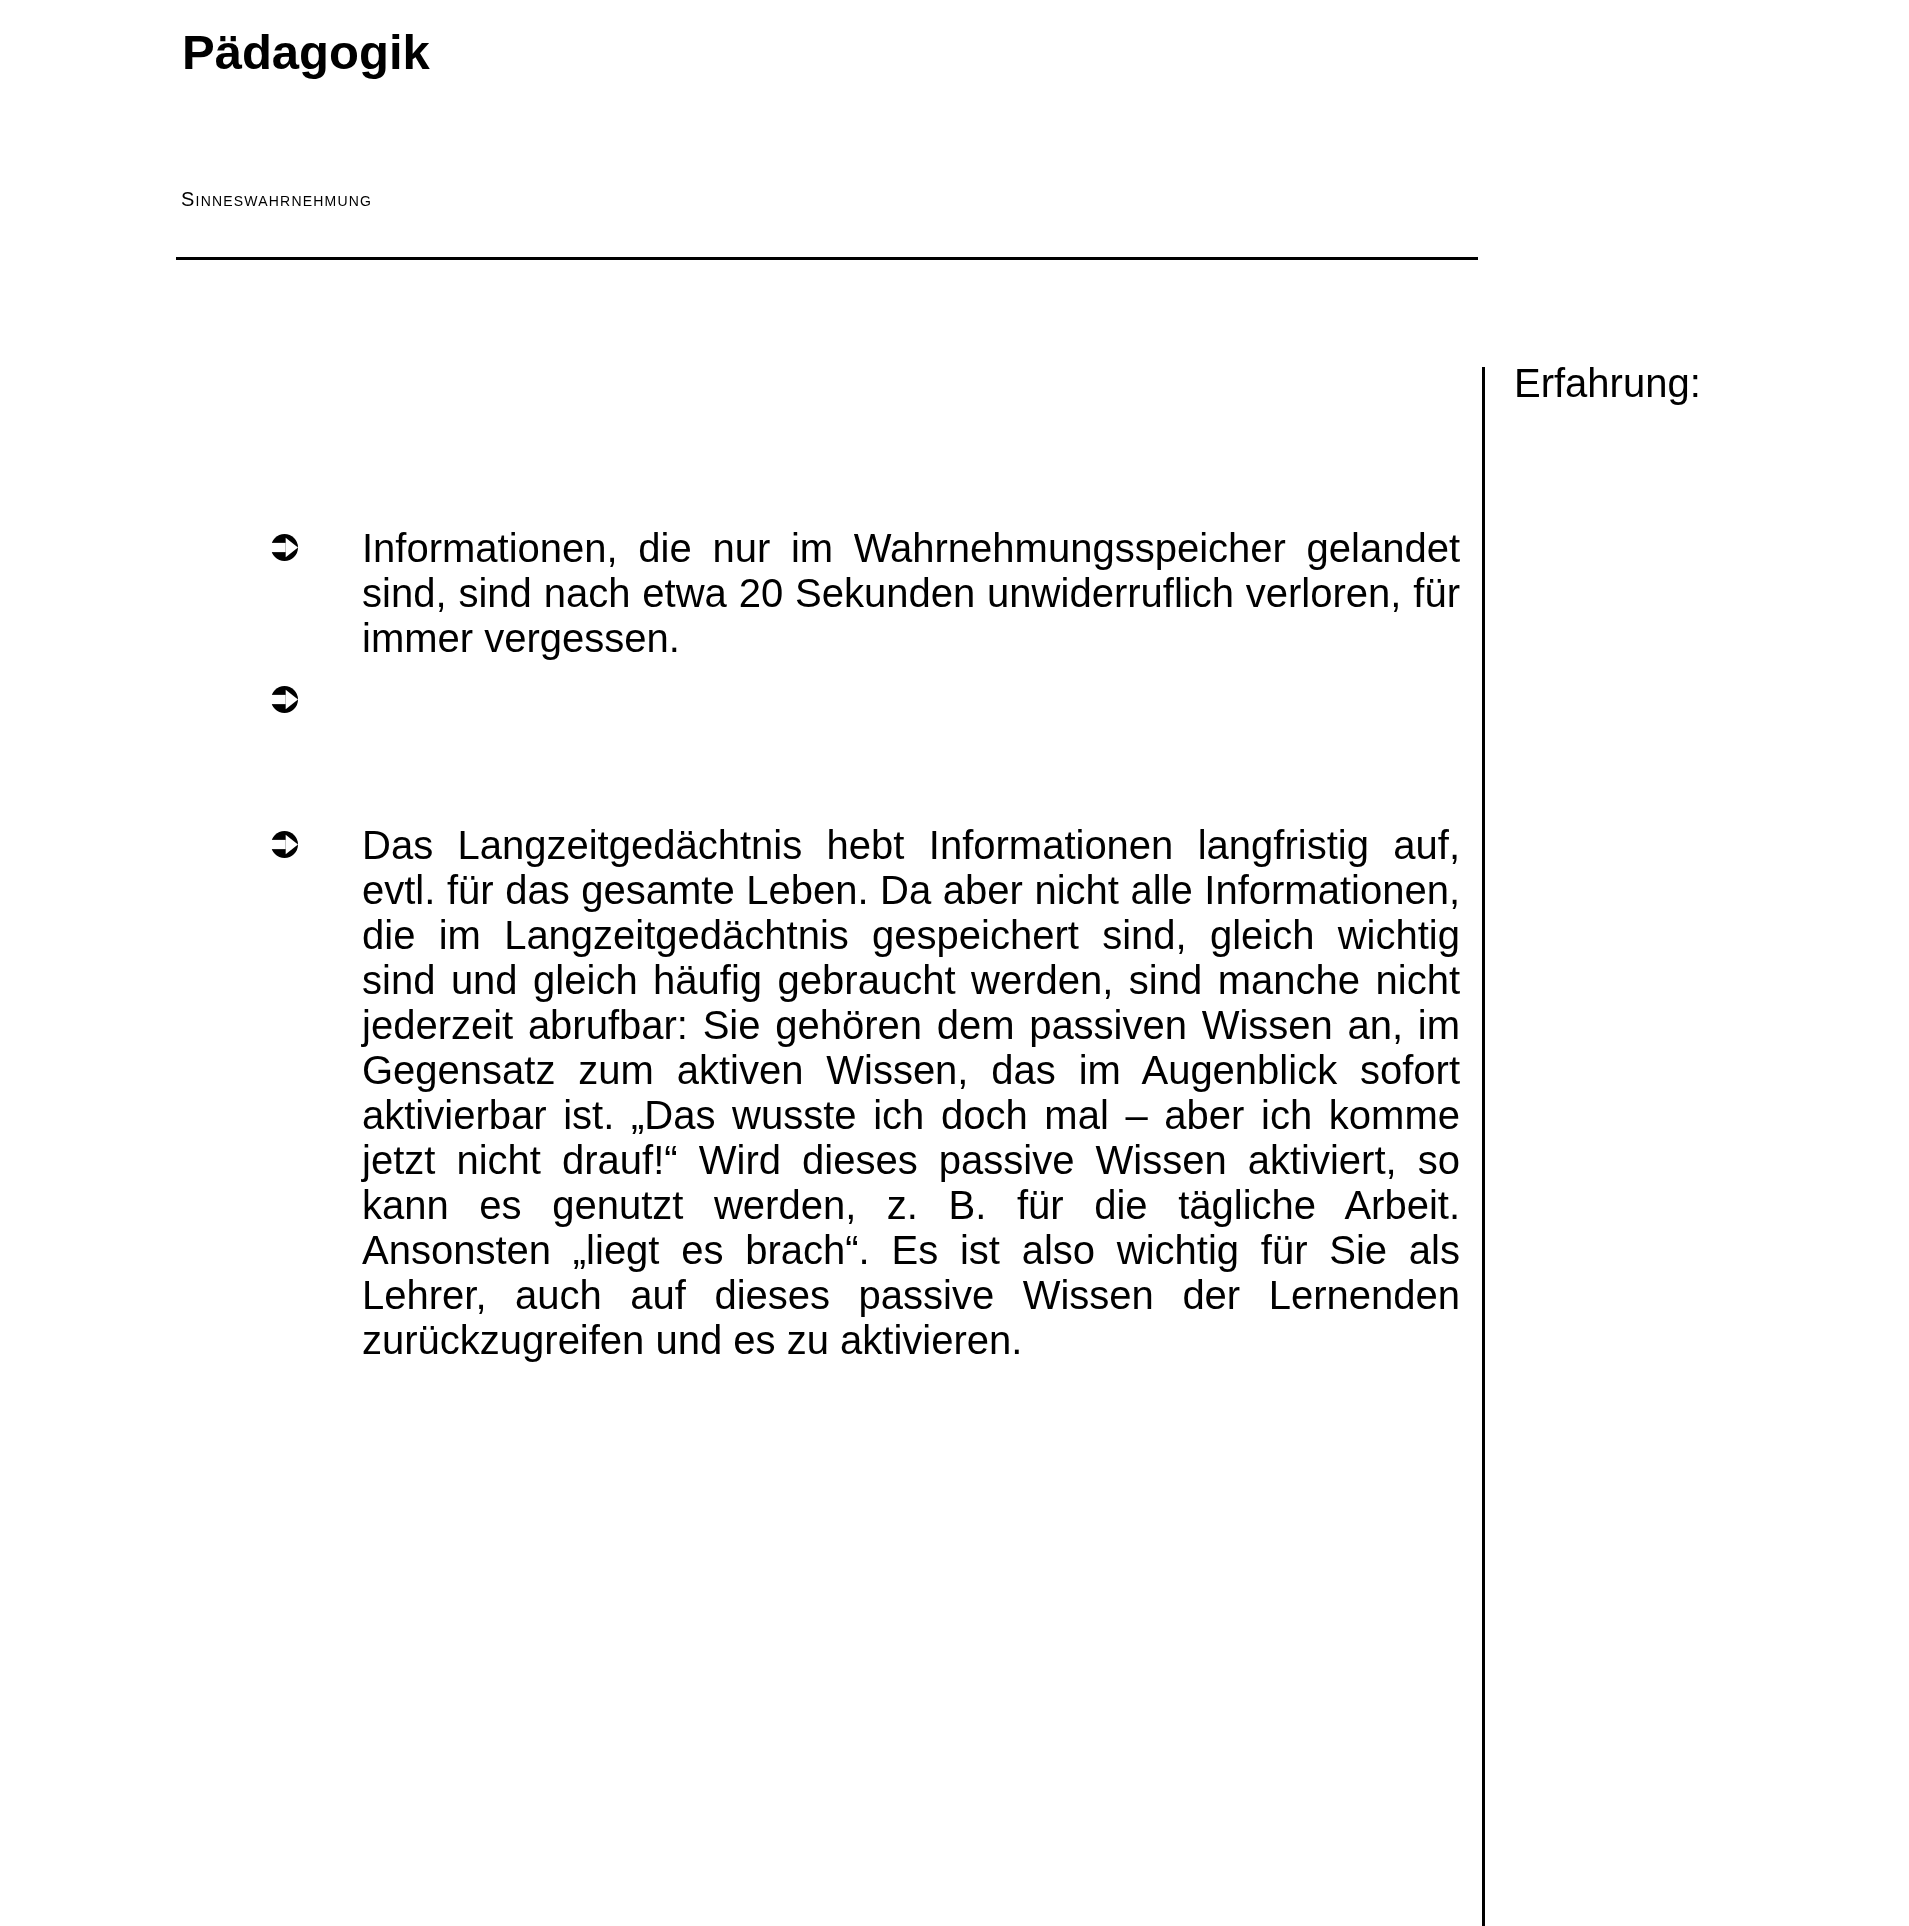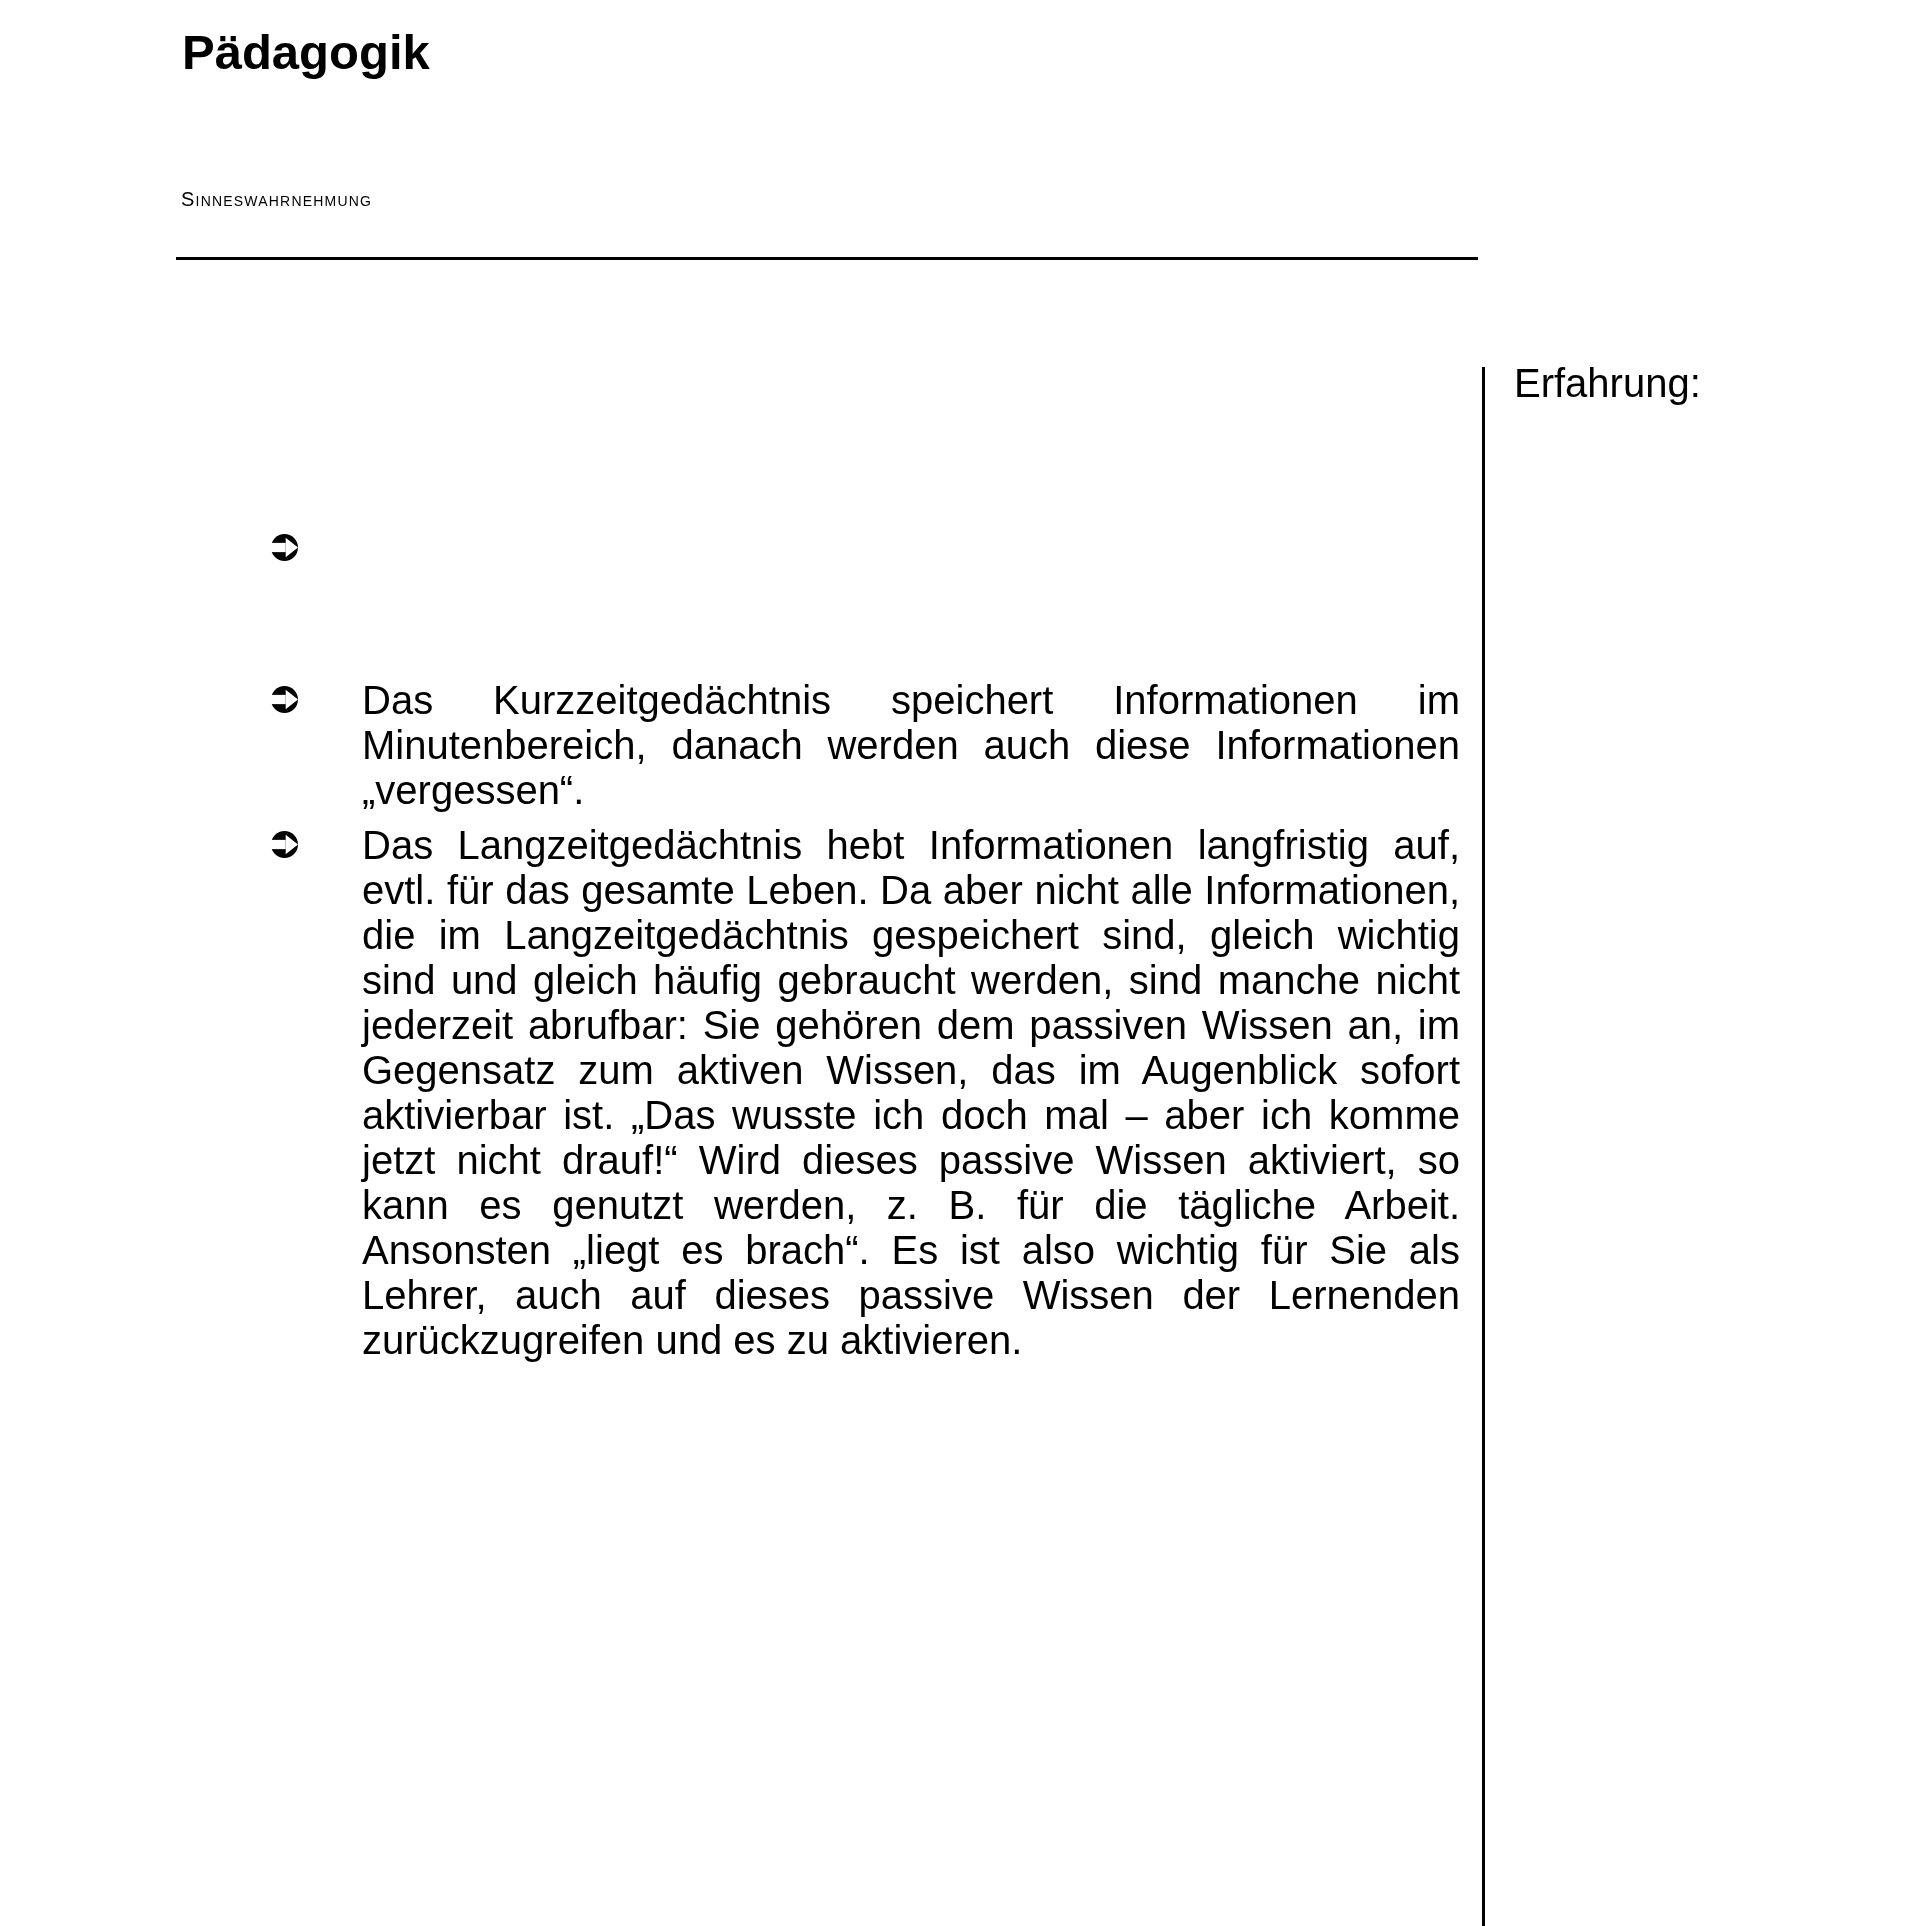--- a/index.html
+++ b/index.html
@@ -105,29 +105,29 @@
 
   <div class="header-rule"></div>
 
 
   <div class="list-item li-1">
     <svg class="bullet-icon" viewBox="0 0 70 70" xmlns="http://www.w3.org/2000/svg">
       <circle cx="35" cy="35" r="35" fill="#000000"></circle>
       <rect x="0" y="23" width="38" height="24" fill="#ffffff"></rect>
       <polygon points="38,10 38,60 70,35" fill="#ffffff"></polygon>
     </svg>
+    <div class="li-text">Informationen, die nur im Wahrnehmungsspeicher gelandet sind, sind nach etwa 20 Sekunden unwiderruflich verloren, für immer vergessen.</div>
   </div>
 
   <div class="list-item li-2">
     <svg class="bullet-icon" viewBox="0 0 70 70" xmlns="http://www.w3.org/2000/svg">
       <circle cx="35" cy="35" r="35" fill="#000000"></circle>
       <rect x="0" y="23" width="38" height="24" fill="#ffffff"></rect>
       <polygon points="38,10 38,60 70,35" fill="#ffffff"></polygon>
     </svg>
-    <div class="li-text">Das Kurzzeitgedächtnis speichert Informationen im Minutenbe­reich, danach werden auch diese Informationen „vergessen“.</div>
   </div>
 
   <div class="list-item li-3">
     <svg class="bullet-icon" viewBox="0 0 70 70" xmlns="http://www.w3.org/2000/svg">
       <circle cx="35" cy="35" r="35" fill="#000000"></circle>
       <rect x="0" y="23" width="38" height="24" fill="#ffffff"></rect>
       <polygon points="38,10 38,60 70,35" fill="#ffffff"></polygon>
     </svg>
     <div class="li-text">Das Langzeitgedächtnis hebt Informationen langfristig auf, evtl. für das gesamte Leben. Da aber nicht alle Informationen, die im Langzeitgedächtnis gespeichert sind, gleich wichtig sind und gleich häufig gebraucht werden, sind manche nicht jederzeit ab­rufbar: Sie gehören dem passiven Wissen an, im Gegensatz zum aktiven Wissen, das im Augenblick sofort aktivierbar ist. „Das wusste ich doch mal – aber ich komme jetzt nicht drauf!“ Wird dieses passive Wissen aktiviert, so kann es genutzt wer­den, z. B. für die tägliche Arbeit. Ansonsten „liegt es brach“. Es ist also wichtig für Sie als Lehrer, auch auf dieses passive Wis­sen der Lernenden zurückzugreifen und es zu aktivieren.</div>
   </div>

